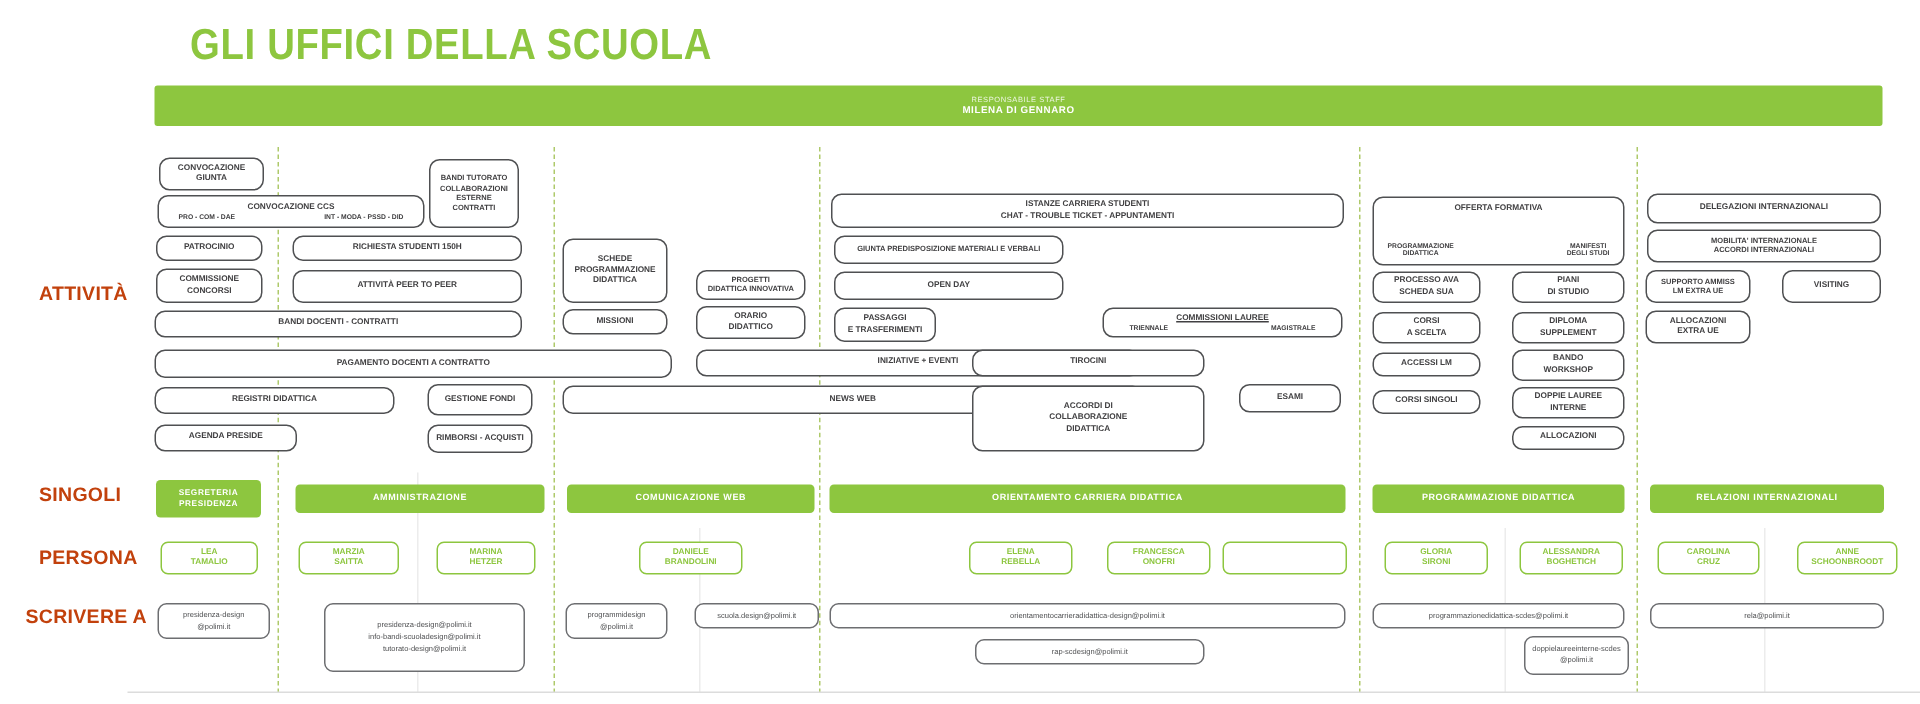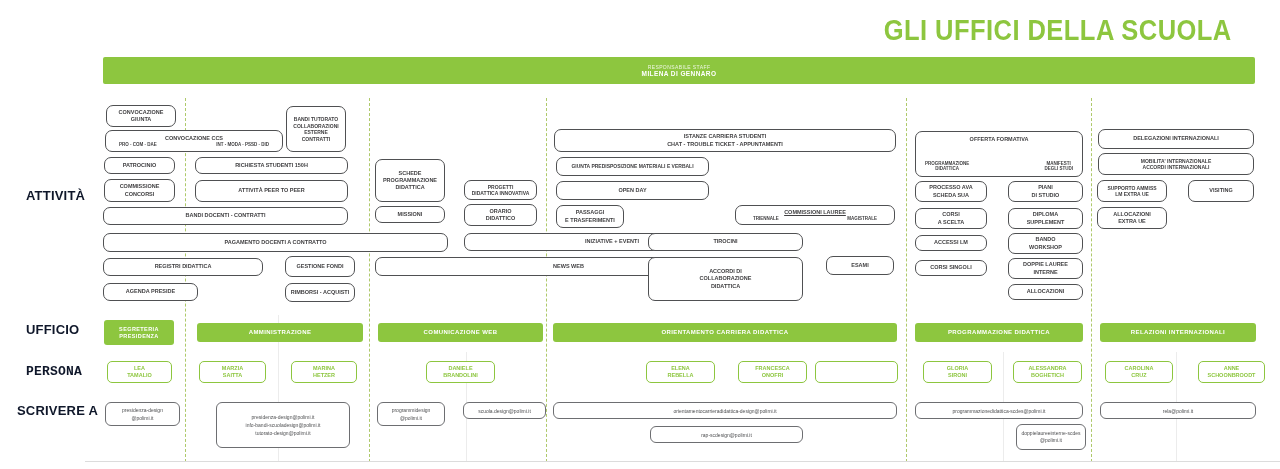--- a/index.html
+++ b/index.html
@@ -1,25 +1,25 @@
 <!DOCTYPE html>
 <html><head>
 <meta charset="utf-8">
 <style>
   html,body{margin:0;padding:0;background:#ffffff;}
   .page{position:relative;width:1280px;height:469px;background:#ffffff;overflow:hidden;
         font-family:"Liberation Sans",sans-serif;}
-  .title{position:absolute;left:103px;top:14px;width:1152px;text-align:right;}
+  .title{position:absolute;left:103px;top:14px;width:1152px;text-align:left;}
   .title span{display:inline-block;font-size:29px;font-weight:bold;color:#8dc63f;
               transform:scaleX(.88);letter-spacing:.5px;white-space:nowrap;}
   .banner{position:absolute;left:103px;top:57px;width:1152px;height:27px;background:#8dc63f;
           border-radius:2px;display:flex;flex-direction:column;align-items:center;justify-content:center;}
   .banner .role{font-size:5px;color:rgba(255,255,255,.85);letter-spacing:.4px;}
   .banner .name{font-size:6.5px;font-weight:bold;color:#ffffff;letter-spacing:.4px;}
-  .rowlabel{position:absolute;font-weight:bold;color:#0f172a;font-size:13px;letter-spacing:.2px;white-space:nowrap;}
+  .rowlabel{position:absolute;font-weight:bold;color:#c2410c;font-size:13px;letter-spacing:.2px;white-space:nowrap;}
   .dash{position:absolute;top:98px;height:364px;width:0;border-left:1px dashed #aec96a;}
   .gline{position:absolute;width:0;border-left:1px solid #ececec;}
   .hline{position:absolute;height:0;border-top:1px solid #dcdcdc;}
   .abox{position:absolute;box-sizing:border-box;background:#fff;border:1.5px solid #4f5052;border-radius:7px;
         display:flex;align-items:center;justify-content:center;text-align:center;
         font-size:5.5px;font-weight:bold;color:#414042;line-height:1.3;white-space:pre-line;padding:1px 3px;}
   .abox.grp{flex-direction:column;justify-content:center;white-space:normal;}
   .abox .main{font-size:5.5px;font-weight:bold;white-space:pre-line;}
   .abox .main.ul{text-decoration:underline;}
   .abox .subrow{display:flex;justify-content:space-between;width:100%;box-sizing:border-box;
@@ -39,22 +39,22 @@
 
 <div class="page">
 
   <div class="title"><span>GLI UFFICI DELLA SCUOLA</span></div>
   <div class="banner">
     <div class="role">RESPONSABILE STAFF</div>
     <div class="name">MILENA DI GENNARO</div>
   </div>
 
   <div class="rowlabel" style="left:26px;top:188px;">ATTIVITÀ</div>
-  <div class="rowlabel" style="left:26px;top:322px;">UFFICIO</div>
-  <div class="rowlabel" style="left:26px;top:364px;font-family:Liberation Mono, monospace;">PERSONA</div>
+  <div class="rowlabel" style="left:26px;top:322px;">SINGOLI</div>
+  <div class="rowlabel" style="left:26px;top:364px;">PERSONA</div>
   <div class="rowlabel" style="left:17px;top:403px;font-size:13px;">SCRIVERE A</div>
 
   <div class="dash" style="left:185px;"></div>
   <div class="dash" style="left:369px;"></div>
   <div class="dash" style="left:546px;"></div>
   <div class="dash" style="left:906px;"></div>
   <div class="dash" style="left:1091px;"></div>
   <div class="gline" style="left:278px;top:315px;height:147px;"></div>
   <div class="gline" style="left:466px;top:352px;height:110px;"></div>
   <div class="gline" style="left:1003px;top:352px;height:110px;"></div>

